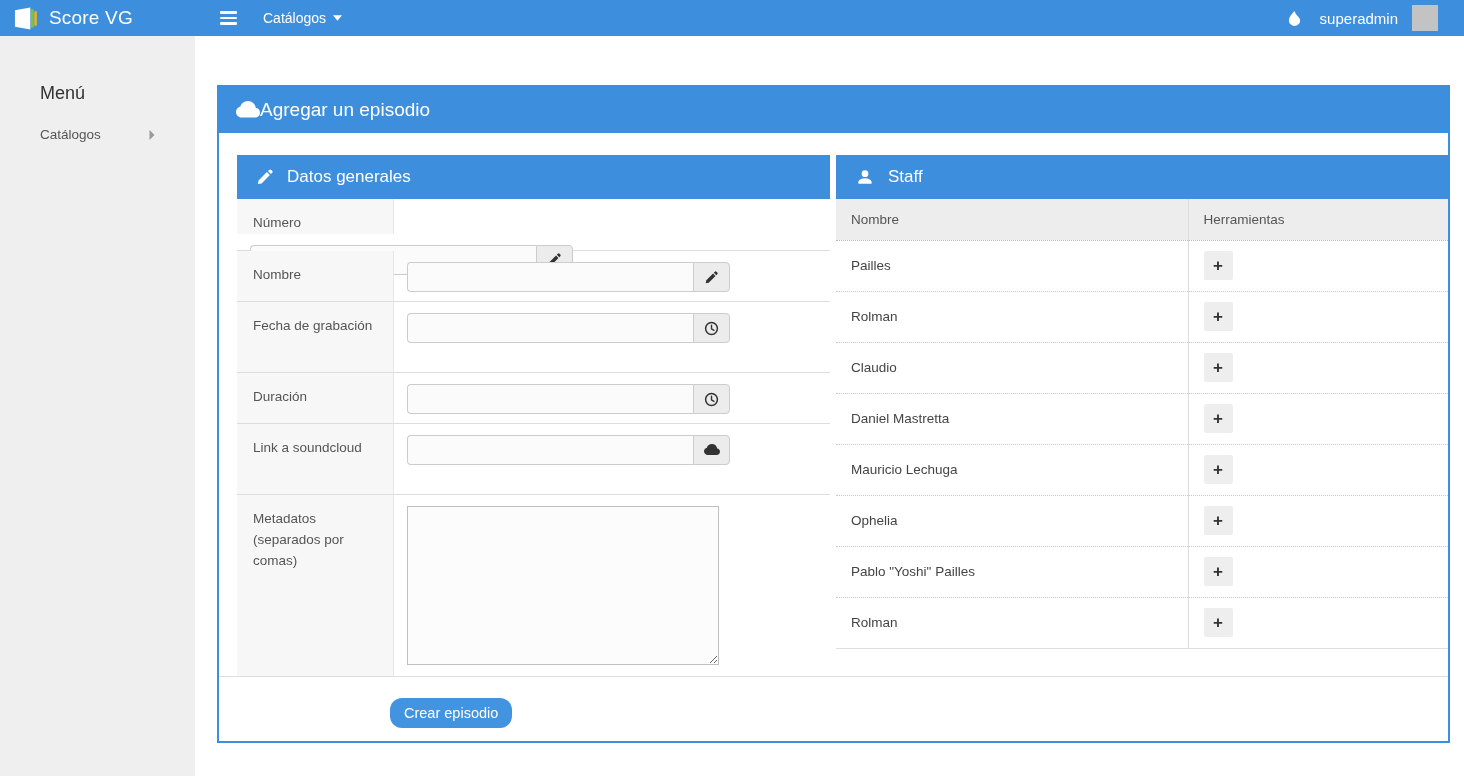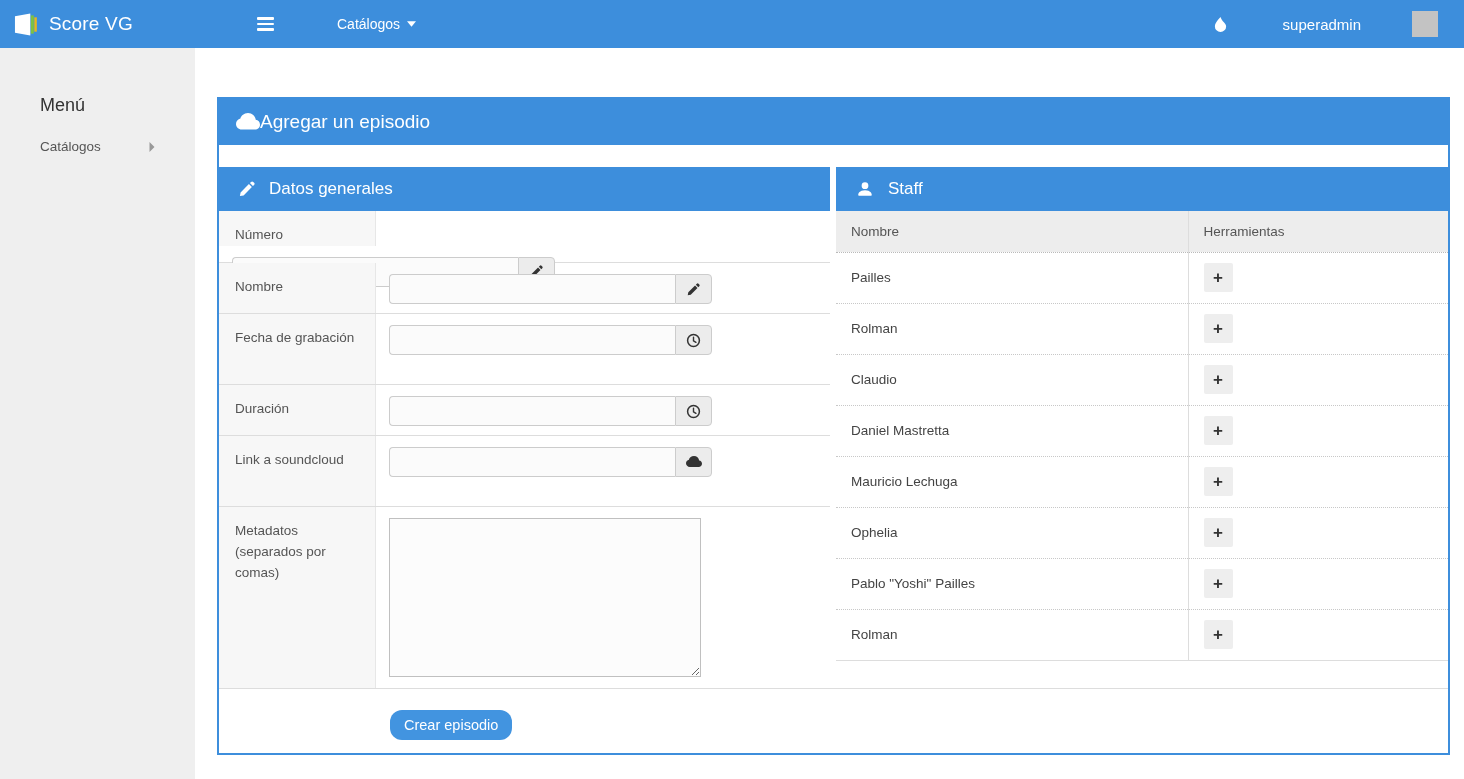--- a/index.html
+++ b/index.html
@@ -7,21 +7,21 @@
     --button:#4294e0;
     --sidebar-bg:#efefef;
     --avatar-bg:#c3c3c3;
   }
   *{box-sizing:border-box;margin:0;padding:0;}
   html,body{width:1464px;height:779px;overflow:hidden;background:#fff;
     font-family:"Liberation Sans",sans-serif;}
   svg{display:block;}
 
   
-  .navbar{height:48px;background:var(--accent);display:flex;align-items:center;color:#fff;gap:37px;}
+  .navbar{height:36px;background:var(--accent);display:flex;align-items:center;color:#fff;}
   .brand{width:195px;display:flex;align-items:center;padding-left:13px;cursor:pointer;}
   .brand-logo{margin-right:11px;}
   .brand-text{font-size:19px;letter-spacing:.2px;}
   .hamburger{margin-left:21px;display:flex;flex-direction:column;gap:3px;cursor:pointer;padding:4px;}
   .hamburger span{width:17px;height:2.5px;background:#fff;border-radius:1px;}
   .nav-item{margin-left:22px;font-size:14px;display:flex;align-items:center;gap:7px;cursor:pointer;}
   .nav-spacer{flex:1;}
   .nav-drop-icon{margin-right:18px;cursor:pointer;}
   .nav-user{font-size:15px;margin-right:14px;}
   .nav-avatar{width:26px;height:26px;background:var(--avatar-bg);margin-right:26px;cursor:pointer;}
@@ -34,21 +34,21 @@
     font-size:13.5px;color:#555;cursor:pointer;}
   .main{flex:1;padding:49px 14px 0 22px;background:#fff;}
 
   
   .panel{border:2px solid var(--accent);height:658px;background:#fff;}
   .panel-head{height:46px;background:var(--accent);display:flex;align-items:center;
     padding-left:17px;color:#fff;}
   .panel-title{font-size:19px;}
   .panel-gap{height:22px;}
   .cols{display:flex;}
-  .col-left{width:611px;flex-shrink:0;}
+  .col-left{width:611px;flex-shrink:0;padding-left:18px;}
   .col-gutter{width:6px;}
   .col-right{flex:1;}
   .sec-head{height:44px;background:var(--accent);display:flex;align-items:center;
     padding-left:20px;gap:14px;color:#fff;}
   .sec-title{font-size:17px;}
 
   
   .form-row{display:flex;border-bottom:1px solid #ddd;}
   .form-row.no-border{border-bottom:none;}
   .h52{height:52px;flex-direction:column;} .h51{height:51px;} .h71{height:71px;} .h181{height:181px;}

